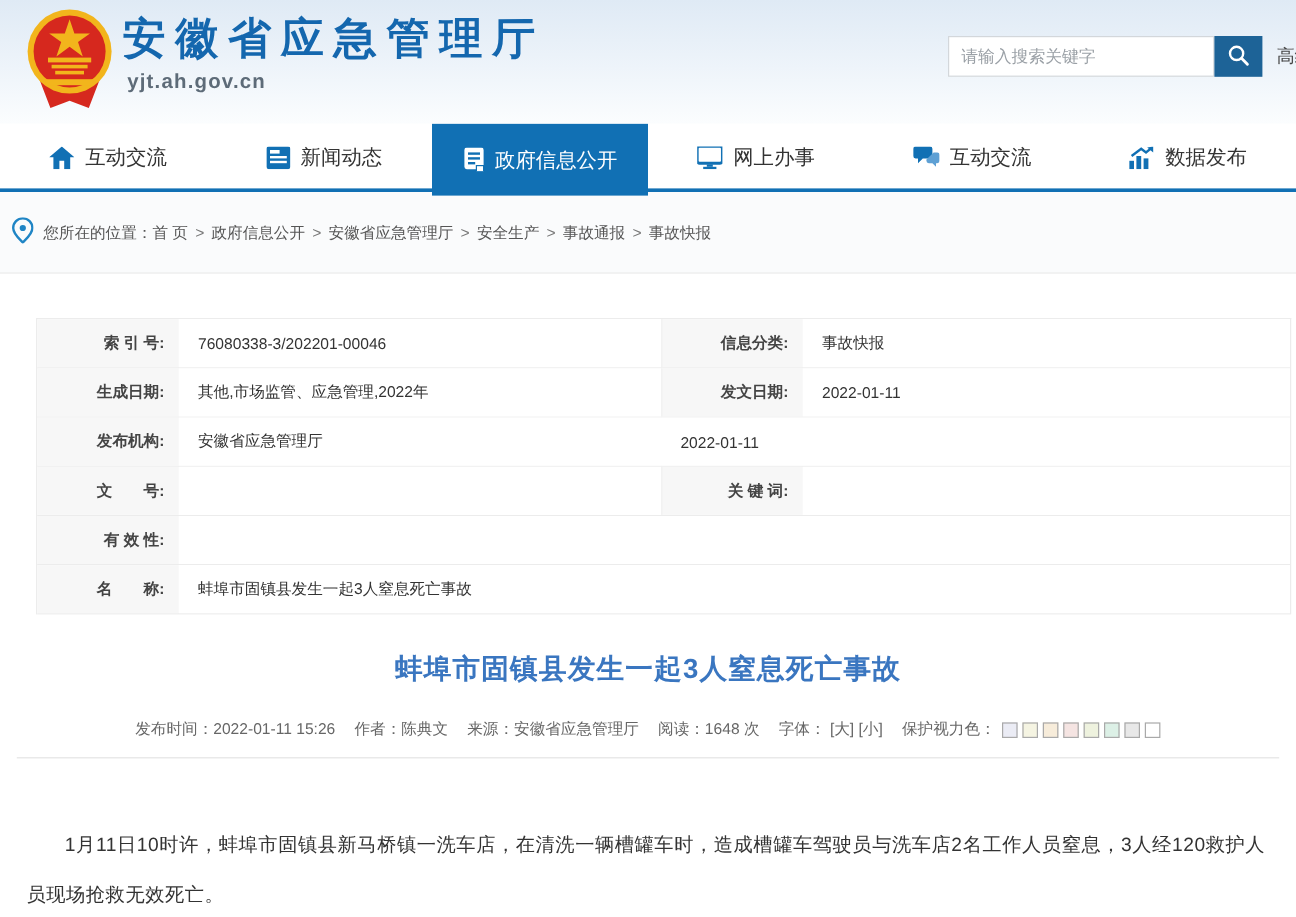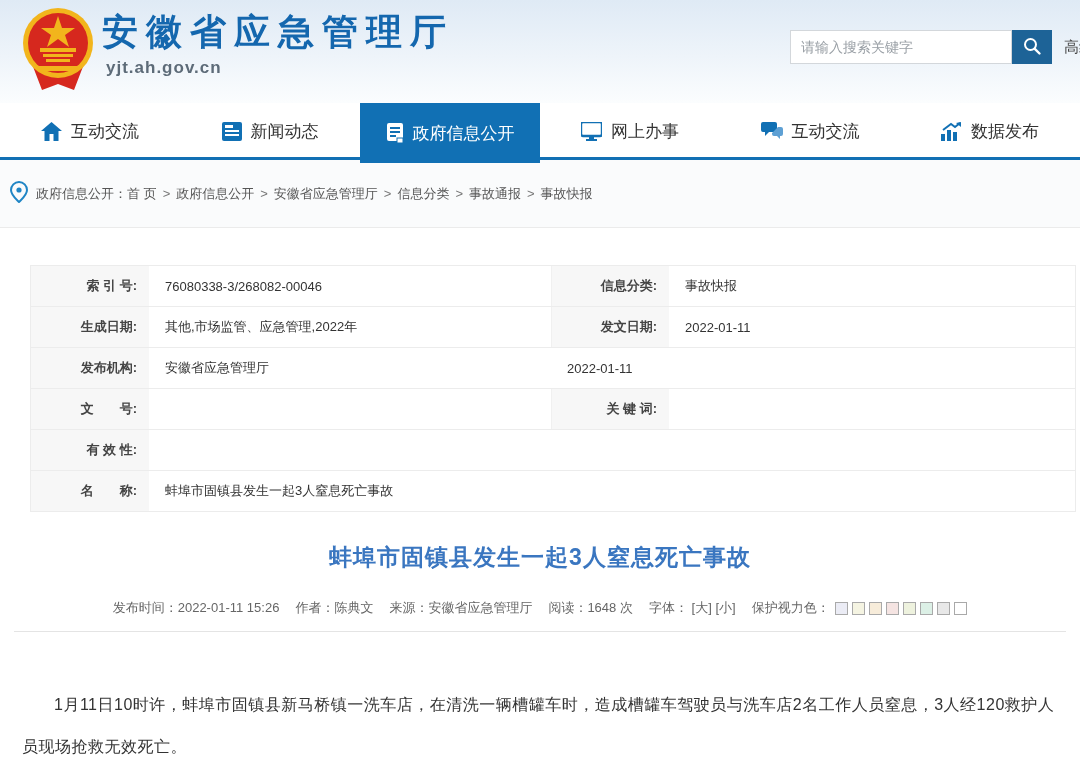--- a/index.html
+++ b/index.html
@@ -161,38 +161,38 @@
   </div>
 </div>
 
 <div class="crumb-bar">
   <span class="pin">
     <svg width="18" height="22" viewBox="0 0 18 22">
       <path d="M9 1 a8 8 0 0 1 8 8 c0 5 -5 9 -8 12 c-3 -3 -8 -7 -8 -12 a8 8 0 0 1 8 -8 Z" fill="none" stroke="#1f85c5" stroke-width="2"></path>
       <circle cx="9" cy="9" r="2.6" fill="#1f85c5"></circle>
     </svg>
   </span>
-  <span>政府信息公开：</span>
+  <span>您所在的位置：</span>
   <span class="crumb-link">首 页</span>
   <span class="crumb-sep">&gt;</span>
   <span class="crumb-link">政府信息公开</span>
   <span class="crumb-sep">&gt;</span>
   <span class="crumb-link">安徽省应急管理厅</span>
   <span class="crumb-sep">&gt;</span>
-  <span class="crumb-link">信息分类</span>
+  <span class="crumb-link">安全生产</span>
   <span class="crumb-sep">&gt;</span>
   <span class="crumb-link">事故通报</span>
   <span class="crumb-sep">&gt;</span>
   <span class="crumb-link">事故快报</span>
 </div>
 
 <div class="info-table">
   <div class="t-row">
     <div class="t-label">索 引 号:</div>
-    <div class="t-value v1">76080338-3/268082-00046</div>
+    <div class="t-value v1">76080338-3/202201-00046</div>
     <div class="t-label l2">信息分类:</div>
     <div class="t-value v2">事故快报</div>
   </div>
   <div class="t-row">
     <div class="t-label">生成日期:</div>
     <div class="t-value v1">其他,市场监管、应急管理,2022年</div>
     <div class="t-label l2">发文日期:</div>
     <div class="t-value v2">2022-01-11</div>
   </div>
   <div class="t-row">

